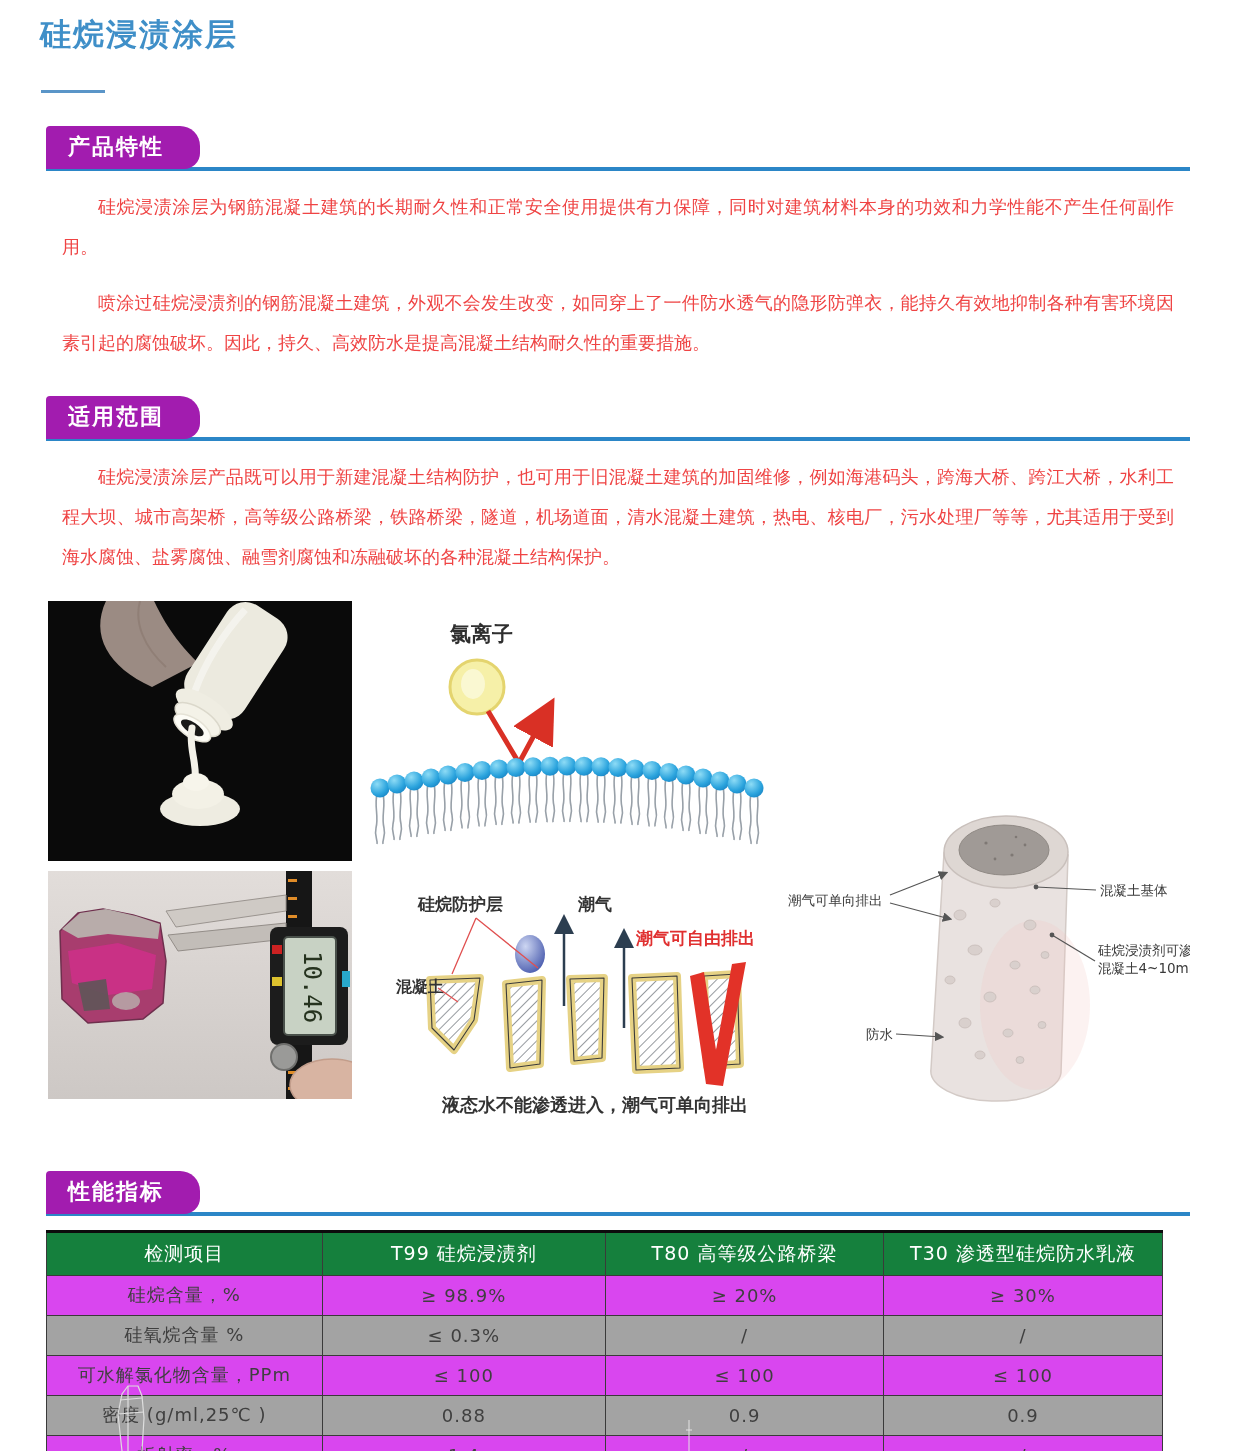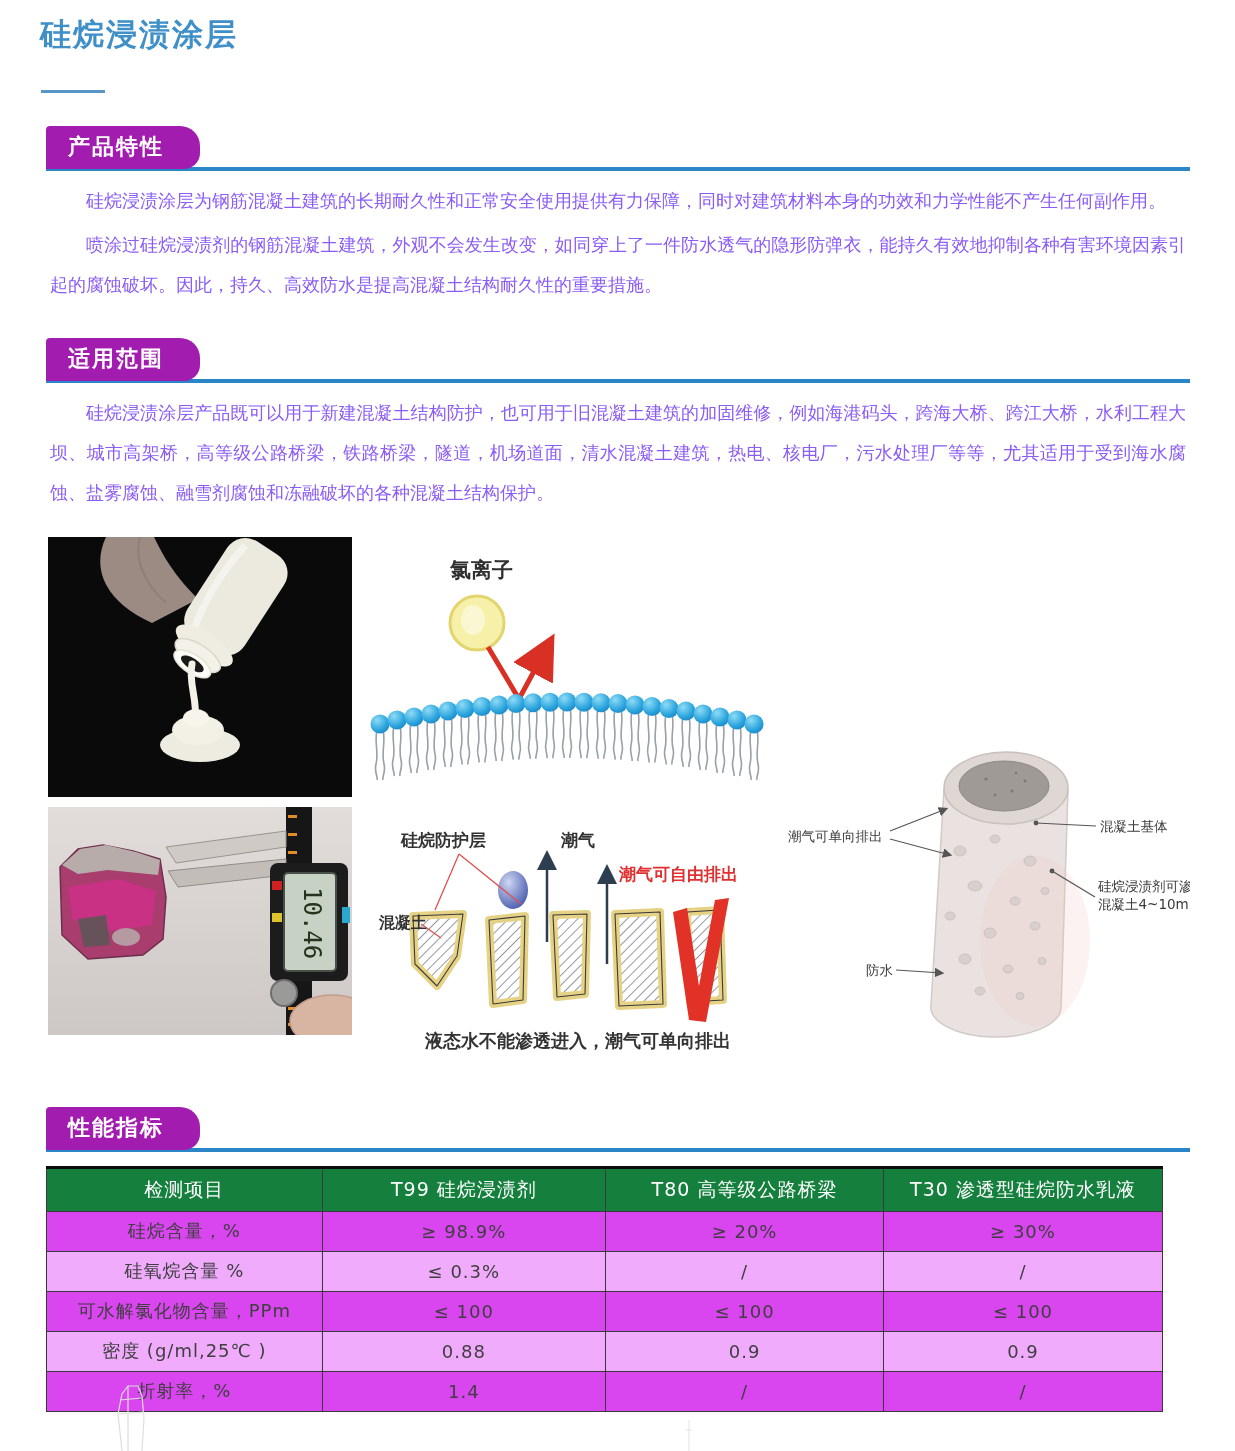--- a/index.html
+++ b/index.html
@@ -22,21 +22,21 @@
     display:inline-block;background:#a21caf;color:#ffffff;
     font-size:22px;font-weight:bold;letter-spacing:2px;
     padding:6px 36px 7px 22px;
     border-radius:4px 20px 16px 0;
     position:relative;z-index:1;
   }
   .banner-rule{height:4px;background:#2b86c7;margin-top:-2px;}
   
   .section-body{margin-top:10px;}
   .section-body p{
-    margin:4px;font-size:18px;line-height:40px;color:#8b5cf6;
+    margin:16px;font-size:18px;line-height:40px;color:#ef4444;
     text-indent:2em;text-align:justify;
   }
   
   .figures{position:relative;height:537px;margin-top:24px;}
   .fig{position:absolute;}
   .fig svg{display:block;}
   
   .table-caption{
     margin-top:26px;text-align:center;font-size:19px;color:#5b6771;
     letter-spacing:1px;
@@ -48,21 +48,21 @@
   }
   table.perf th{
     background:#15803d;color:#ffffff;font-size:19px;font-weight:normal;
     height:40px;border:1px solid #3a3a3a;letter-spacing:1px;
   }
   table.perf td{
     height:37px;text-align:center;font-size:18px;color:#3f3f3f;
     border:1px solid #3a3a3a;letter-spacing:1px;
   }
   table.perf tr.gray td{background:#d946ef;}
-  table.perf tr.white td{background:#f0abfc;}
+  table.perf tr.white td{background:#a3a3a3;}
   
   .wm{position:absolute;pointer-events:none;}
 </style>
 </head>
 <body>
 
 <div class="content">
 
   <h1 class="page-title">硅烷浸渍涂层</h1>
   <div class="title-underline"></div>
@@ -189,21 +189,21 @@
             <use href="#mol" transform="translate(299,169.5)"></use>
           <use href="#mol" transform="translate(316,172)"></use>
             <use href="#mol" transform="translate(333,175)"></use>
           <use href="#mol" transform="translate(350,178)"></use>
             <use href="#mol" transform="translate(367,181)"></use>
           <use href="#mol" transform="translate(384,185)"></use>
         </g>
       </svg>
     </div>
 
-    <div class="fig" style="left:329px;top:277px;">
+    <div class="fig" style="left:346px;top:277px;">
       <svg width="396" height="243" viewBox="0 0 396 243">
         <defs>
           <pattern id="hatch" width="7" height="7" patternUnits="userSpaceOnUse" patternTransform="rotate(45)">
             <line x1="0" y1="0" x2="0" y2="7" stroke="#8a8f94" stroke-width="1.8"></line>
           </pattern>
           <radialGradient id="gdrop" cx="0.35" cy="0.3" r="0.95">
             <stop offset="0" stop-color="#cdd6f2"></stop>
               <stop offset="1" stop-color="#2b3f9e"></stop>
           </radialGradient>
           <marker id="arrD" markerWidth="8" markerHeight="8" refX="4" refY="4" orient="auto">

